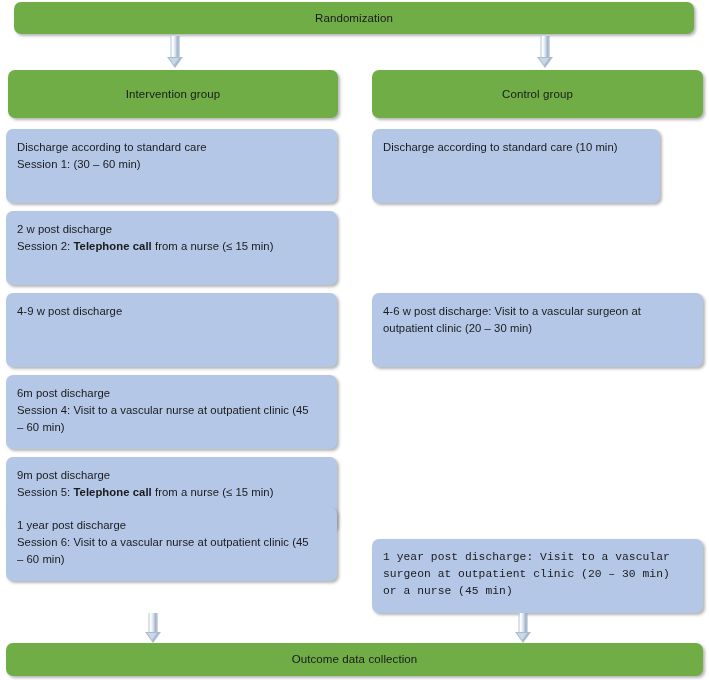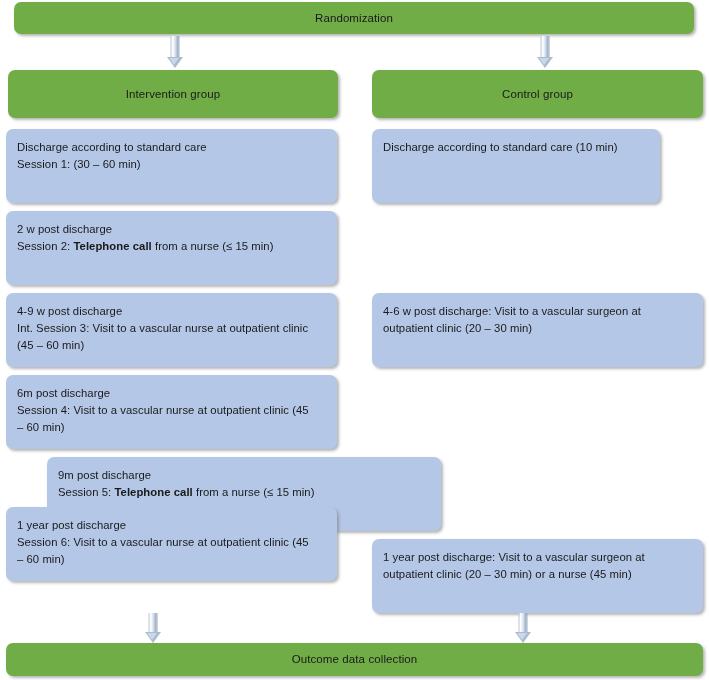--- a/index.html
+++ b/index.html
@@ -130,32 +130,32 @@
   <div class="node blue" style="left:6px; top:211px; width:331px; height:74px;">
     <div class="label">
       <span>2 w post discharge</span><br>
       <span>Session 2: </span><b>Telephone call</b><span> from a nurse (≤ 15 min)</span>
     </div>
   </div>
 
   <div class="node blue" style="left:6px; top:293px; width:331px; height:74px;">
     <div class="label">
       <span>4-9 w post discharge</span><br>
-      <span>Int. Session 3: Visit to a vascular nurse at outpatient clinic (45 – 60 min)</span><b></b><span></span>
+      <b></b><span></span>
     </div>
   </div>
 
   <div class="node blue" style="left:6px; top:375px; width:331px; height:74px;">
     <div class="label">
       <span>6m post discharge</span><br>
       <span>Session 4: Visit to a vascular nurse at outpatient clinic (45 – 60 min)</span><b></b><span></span>
     </div>
   </div>
 
-  <div class="node blue" style="left:6px; top:457px; width:394px; height:74px;margin-left:41px;">
+  <div class="node blue" style="left:6px; top:457px; width:331px; height:74px;">
     <div class="label">
       <span>9m post discharge</span><br>
       <span>Session 5: </span><b>Telephone call</b><span> from a nurse (≤ 15 min)</span>
     </div>
   </div>
 
   <div class="node blue" style="left:6px; top:507px; width:331px; height:74px;">
     <div class="label">
       <span>1 year post discharge</span><br>
       <span>Session 6: Visit to a vascular nurse at outpatient clinic (45 – 60 min)</span><b></b><span></span>
@@ -163,21 +163,21 @@
   </div>
 
   <div class="node blue" style="left:372px; top:129px; width:288px; height:74px;">
     <div class="label">Discharge according to standard care (10 min)</div>
   </div>
 
   <div class="node blue" style="left:372px; top:293px; width:331px; height:74px;">
     <div class="label">4-6 w post discharge: Visit to a vascular surgeon at outpatient clinic (20 – 30 min)</div>
   </div>
 
-  <div class="node blue" style="left:372px; top:539px; width:331px; height:74px;">
+  <div class="node blue" style="left:372px; top:539px; width:331px; height:74px;font-family:Liberation Mono, monospace;">
     <div class="label">1 year post discharge: Visit to a vascular surgeon at outpatient clinic (20 – 30 min) or a nurse (45 min)</div>
   </div>
 
   <div class="arrow" style="left:142px; top:613px; width:22px; height:30px;">
     <div class="shaft" style="height:20px;"></div>
     <div class="head"></div>
     <div class="head-hi"></div>
   </div>
 
   <div class="arrow" style="left:512px; top:613px; width:22px; height:30px;">

